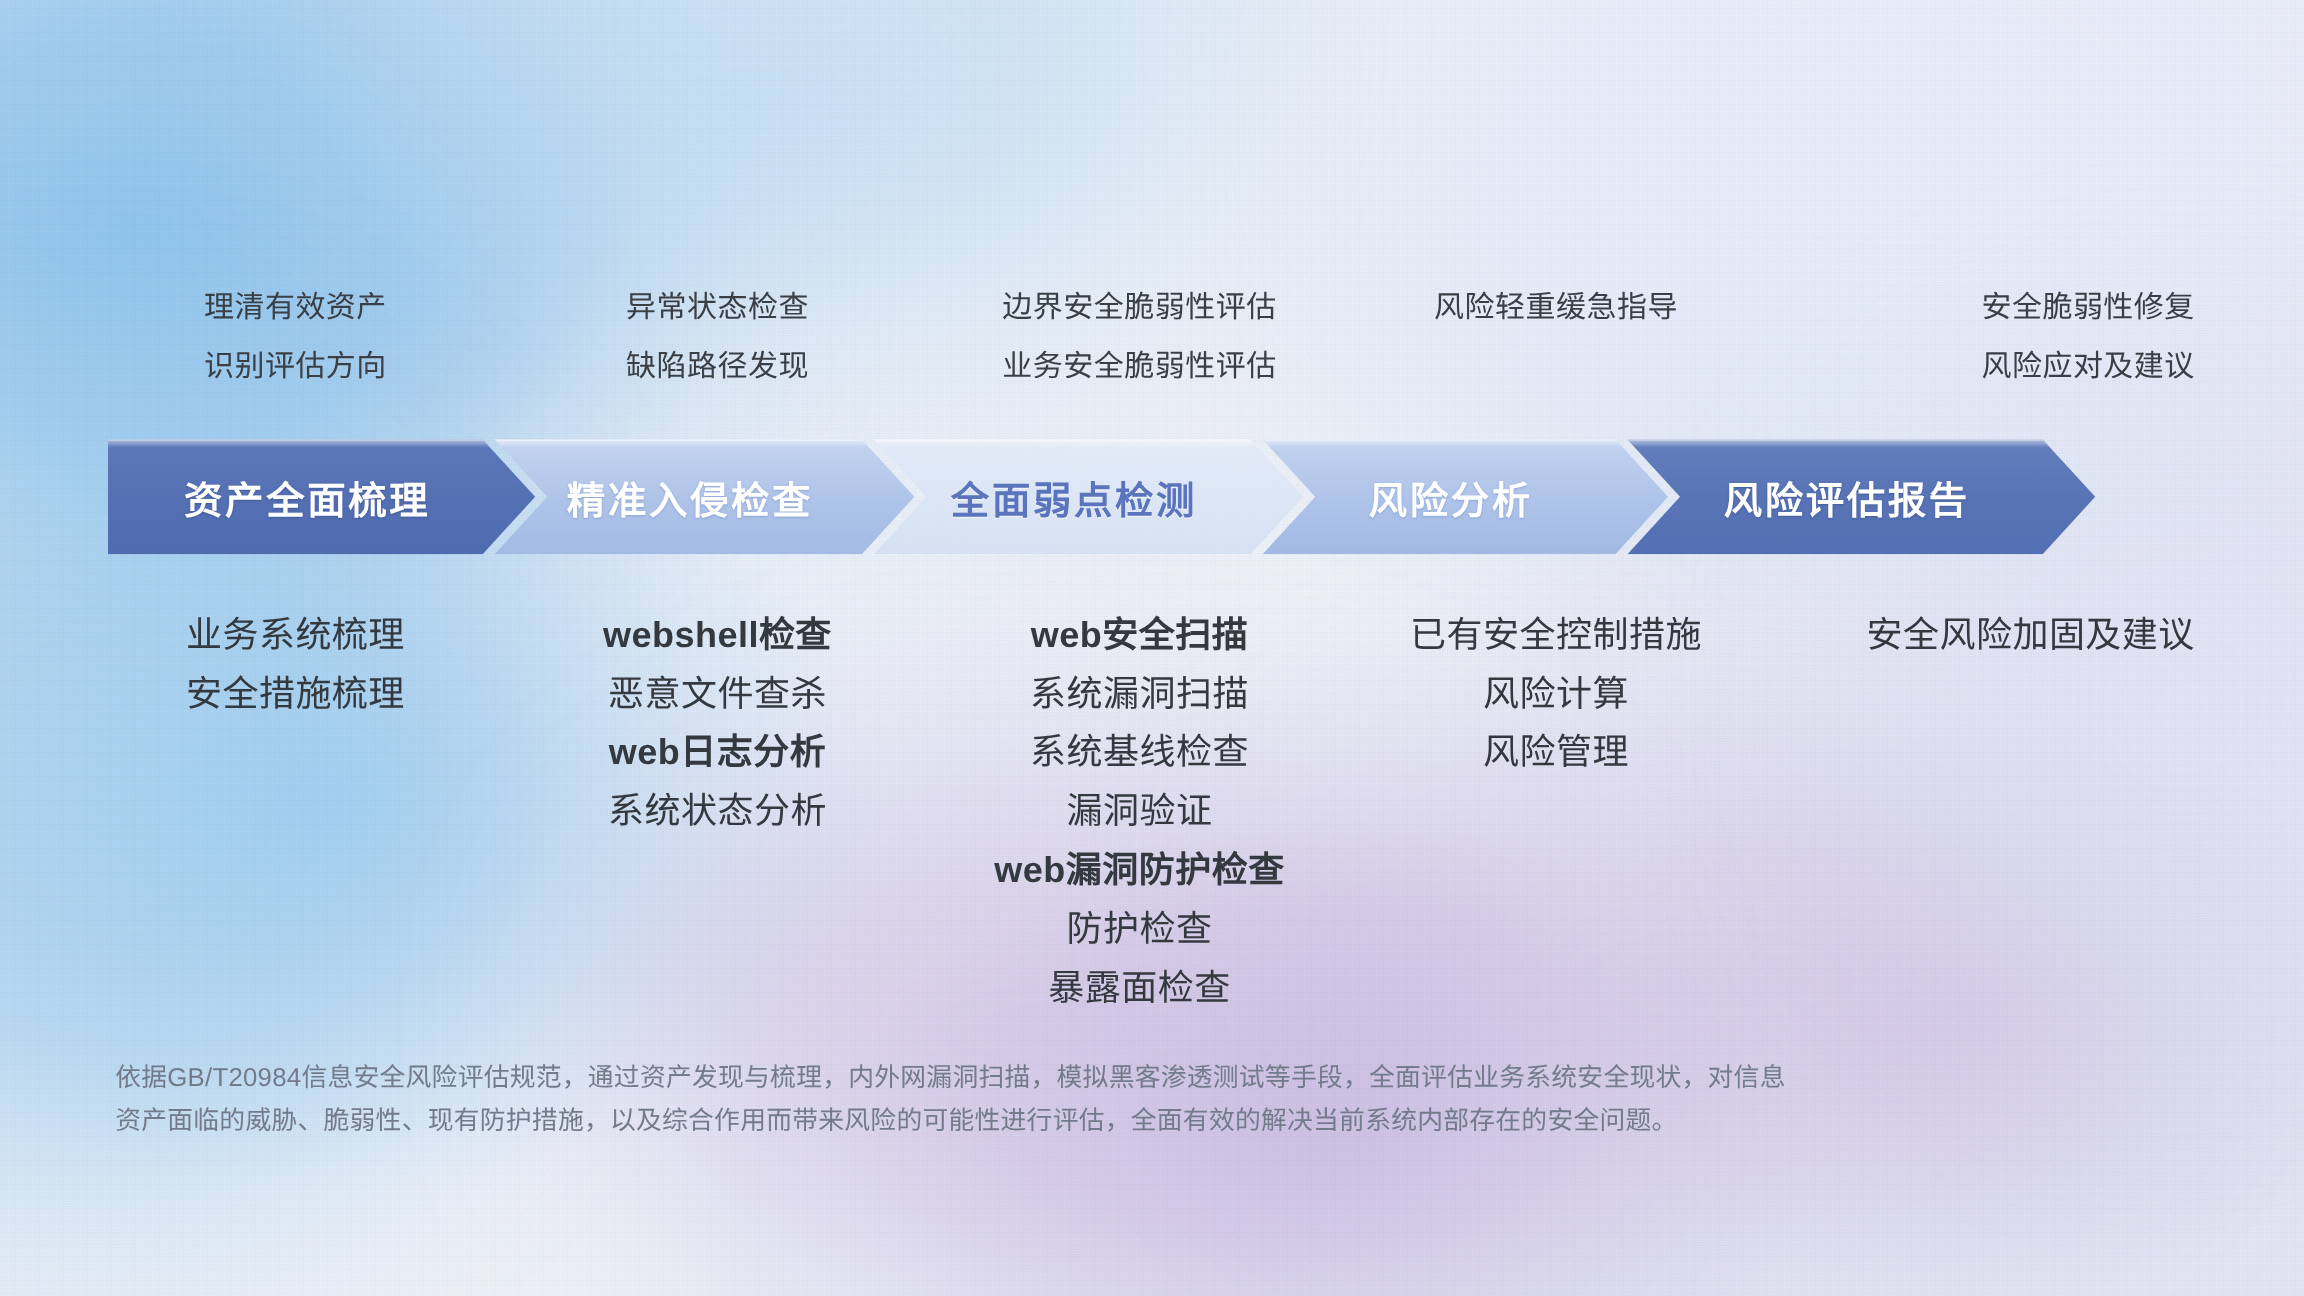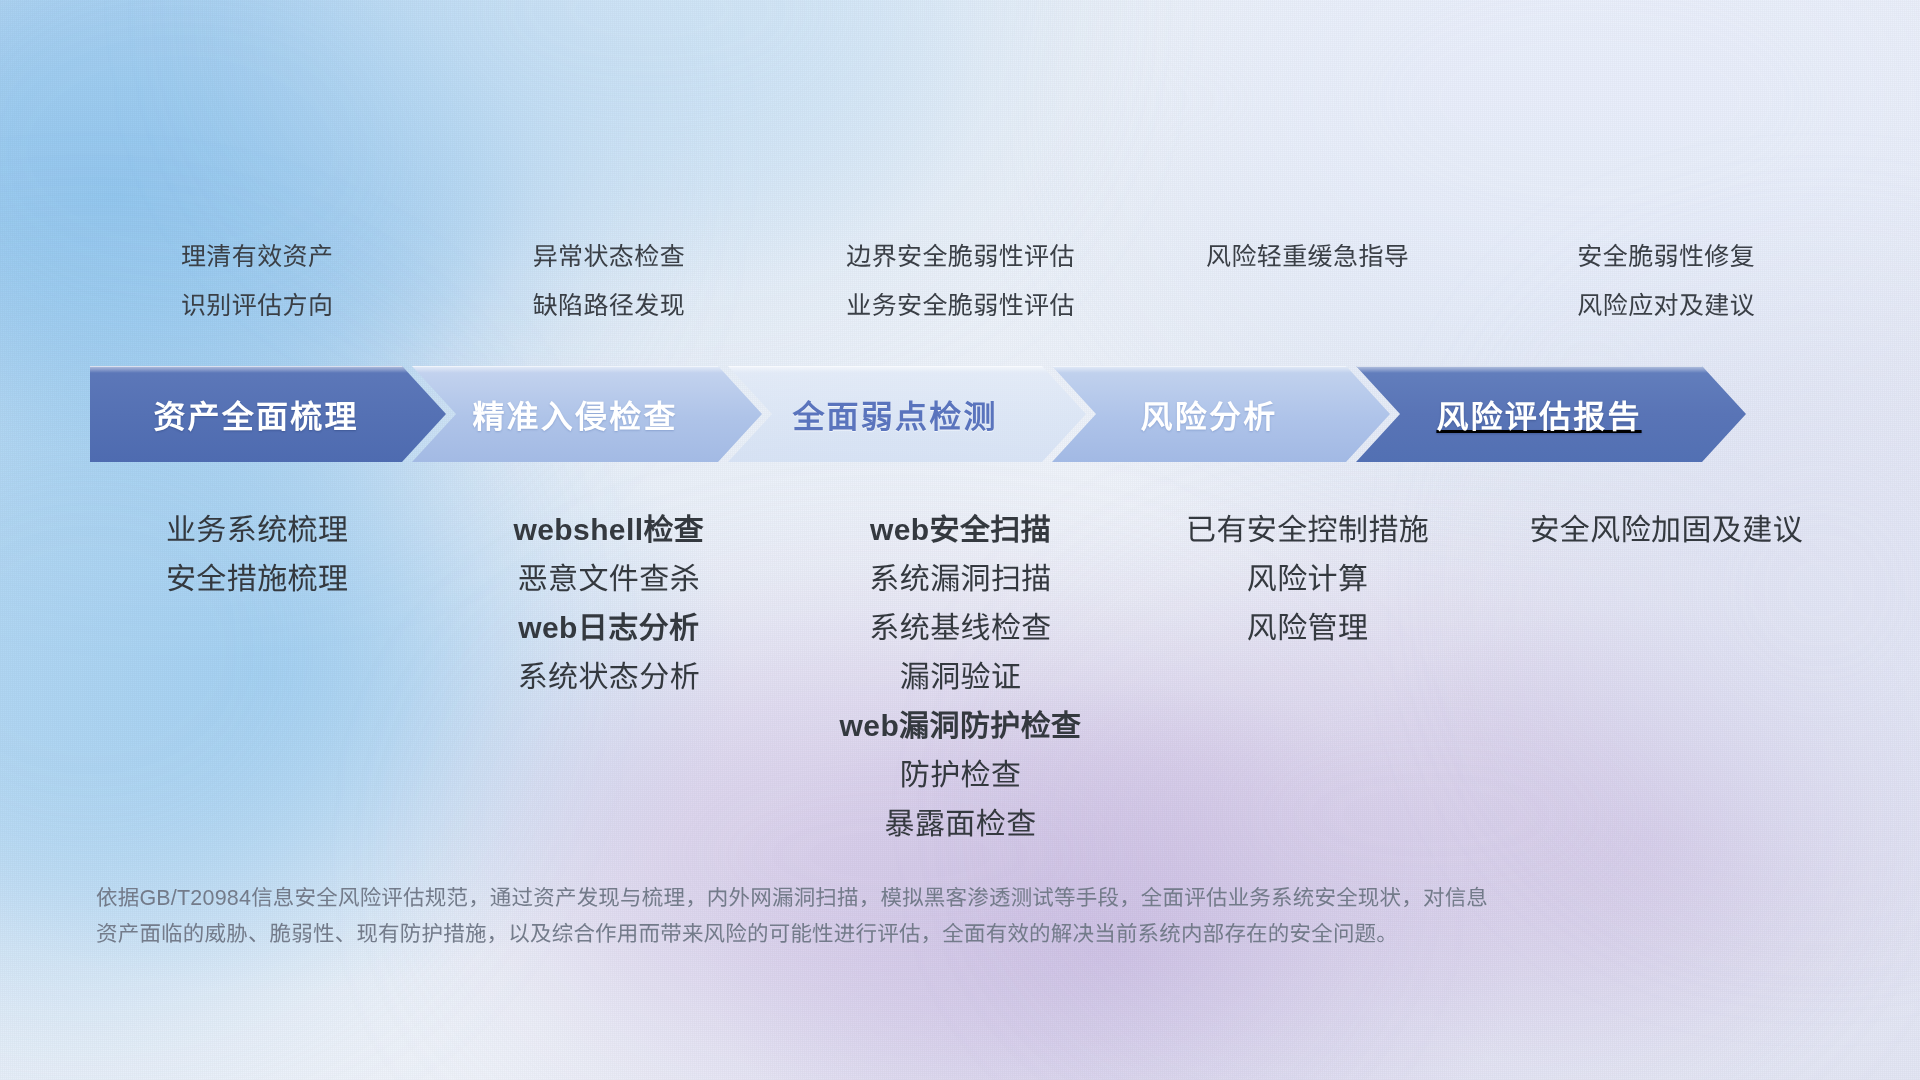--- a/index.html
+++ b/index.html
@@ -54,38 +54,38 @@
 
   .content {
     position: absolute;
     inset: 0;
   }
 
   
   .top-row,
   .bottom-row {
     position: absolute;
-    left: 95px;
+    left: 84px;
     width: 1745px;
     display: flex;
     gap: 32px;
   }
   .top-row    { top: 232px; align-items: flex-start; }
   .bottom-row { top: 505px; align-items: flex-start; }
 
   .col {
     text-align: center;
     color: #33383f;
   }
   
   .col.c1 { width: 350px; }
   .col.c2 { width: 340px; }
   .col.c3 { width: 350px; }
   .col.c4 { width: 330px; }
-  .col.c5 { width: 375px; }
+  .col.c5 { width: 375px; text-align: right; }
 
   .note {
     font-size: 25px;
     line-height: 49px;
     color: #3a3f46;
     letter-spacing: 0.4px;
     white-space: nowrap;
   }
   .bottom-row .note {
     font-size: 30px;
@@ -140,21 +140,21 @@
 
   .chev.s2 { width: 350px; background: linear-gradient(180deg, #c5d4ef 0%, #aec3e8 55%, #a3bae4 100%); }
   .chev.s2 .chev-label { color: #ffffff; text-shadow: 0 1px 2px rgba(80,110,170,0.35); }
 
   .chev.s3 { width: 358px; background: linear-gradient(180deg, rgba(226,234,247,0.80) 0%, rgba(214,226,244,0.72) 55%, rgba(206,220,242,0.70) 100%); }
   .chev.s3 .chev-label { color: #5a74bd; text-shadow: 0 1px 1px rgba(255,255,255,0.75); }
 
   .chev.s4 { width: 338px; background: linear-gradient(180deg, #c3d3ee 0%, #aec3e9 55%, #a2b9e4 100%); }
   .chev.s4 .chev-label { color: #ffffff; text-shadow: 0 1px 2px rgba(80,110,170,0.35); }
 
-  .chev.s5 { width: 390px; margin-right: 0; background: linear-gradient(180deg, #637fbd 0%, #5974b6 50%, #5270b3 100%); text-decoration: underline; }
+  .chev.s5 { width: 390px; margin-right: 0; background: linear-gradient(180deg, #637fbd 0%, #5974b6 50%, #5270b3 100%); }
   .chev.s5 .chev-label { color: #ffffff; text-shadow: 0 1px 2px rgba(30,50,100,0.35); }
 
   
   .chev::before {
     content: "";
     position: absolute;
     left: 0; right: 0; top: 0;
     height: 7px;
     background: linear-gradient(180deg, rgba(255,255,255,0.55), rgba(255,255,255,0));
     pointer-events: none;

